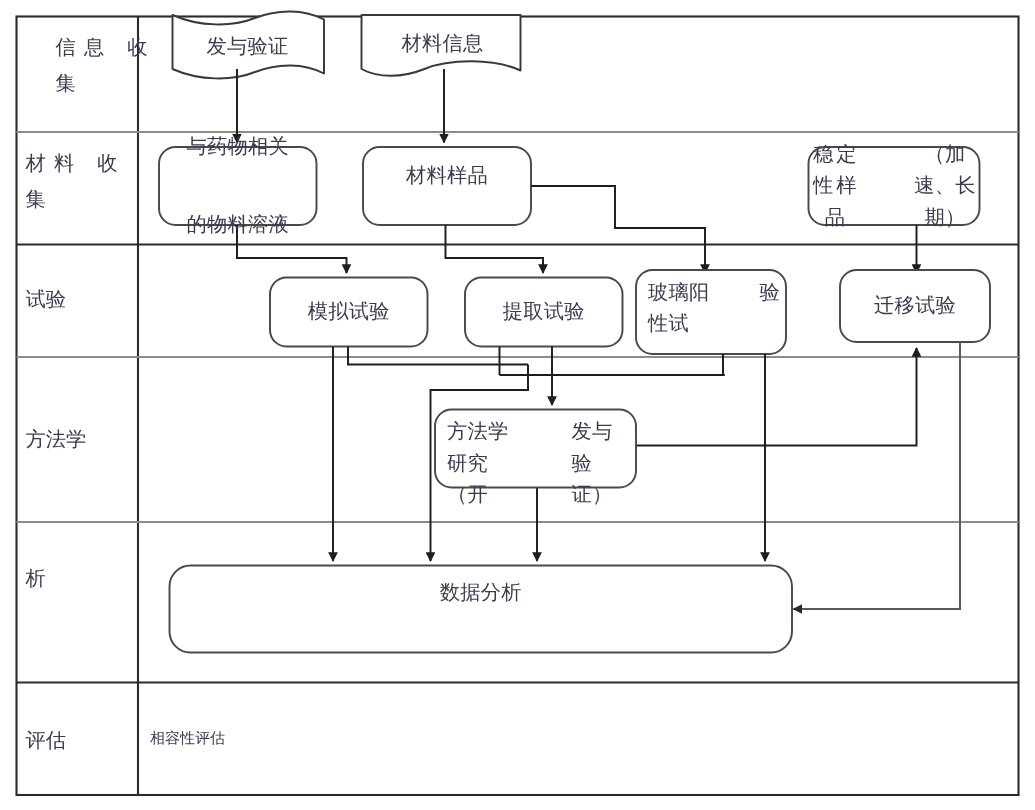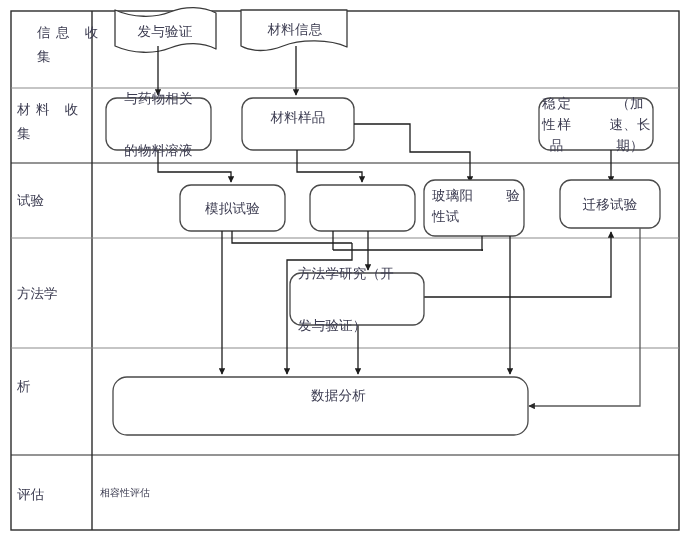--- a/index.html
+++ b/index.html
@@ -198,34 +198,35 @@
 
   <div class="node-label" style="left:242px; top:104px; width:112px; height:26px;">材料样品</div>
 
   <div class="node-label two-line" style="left:539px; top:103px; width:114px; height:42px; ">
     <span class="spread-wide" style="letter-spacing:2px;">稳定性样品</span>
     <span>（加速、长期）</span>
   </div>
 
   <div class="node-label" style="left:180px; top:195px; width:105px; height:26px;">模拟试验</div>
 
+  <div class="node-label" style="left:310px; top:195px; width:105px; height:26px;">提取试验</div>
 
   <div class="node-label two-line" style="left:432px; top:185px; width:88px; height:46px; flex-direction:row; align-items:flex-start; text-align:left;">
     <span>玻璃阳性试</span>
     <span>验</span>
   </div>
 
   <div class="node-label" style="left:560px; top:191px; width:100px; height:26px;">迁移试验</div>
 
-  <div class="node-label two-line" style="left:298px; top:278px; width:120px; height:42px; flex-direction:column; align-items:flex-start; text-align:left;">
+  <div class="node-label two-line" style="left:298px; top:278px; width:120px; height:42px; flex-direction:row; align-items:flex-start; text-align:left;">
     <span>方法学研究（开</span>
     <span>发与验证）</span>
   </div>
 
-  <div class="node-label" style="left:113px; top:382px; width:415px; height:26px;margin-left:18px;">数据分析</div>
+  <div class="node-label" style="left:113px; top:382px; width:415px; height:26px;">数据分析</div>
 
   <div class="flat-text" style="left:100px; top:483px;">相容性评估</div>
 
   <div class="hitbox" style="left:115px; top:8px; width:101px; height:48px;"></div>
   <div class="hitbox" style="left:241px; top:8px; width:106px; height:46px;"></div>
   <div class="hitbox" style="left:106px; top:98px; width:105px; height:52px;"></div>
   <div class="hitbox" style="left:242px; top:98px; width:112px; height:52px;"></div>
   <div class="hitbox" style="left:539px; top:98px; width:114px; height:52px;"></div>
   <div class="hitbox" style="left:180px; top:185px; width:105px; height:46px;"></div>
   <div class="hitbox" style="left:310px; top:185px; width:105px; height:46px;"></div>

